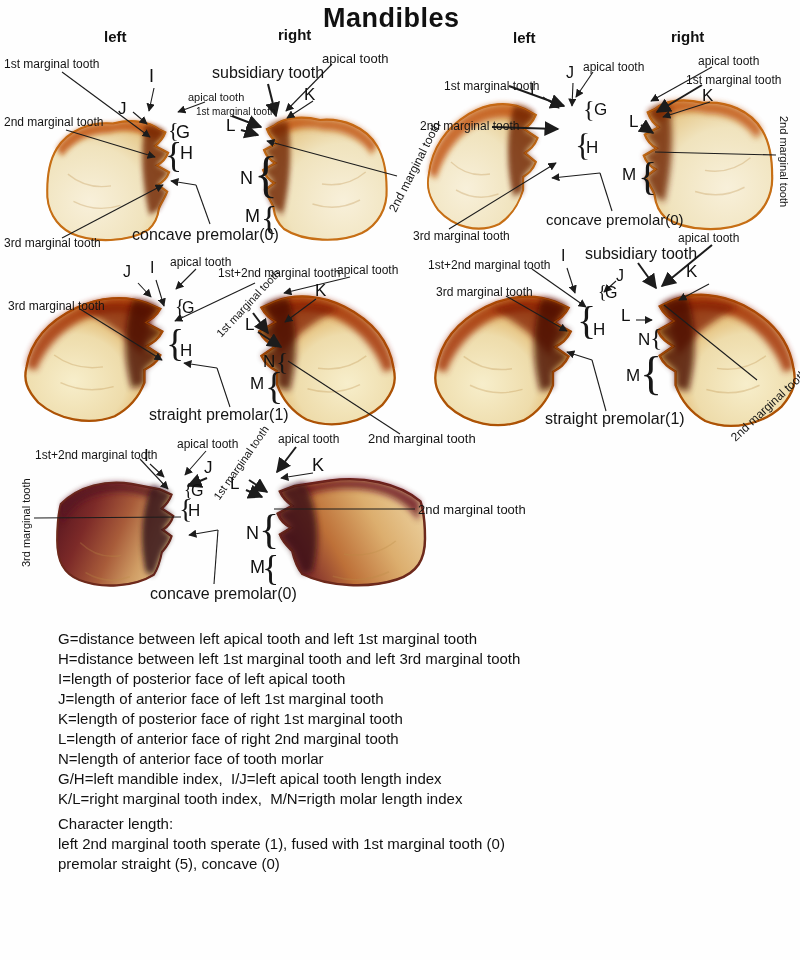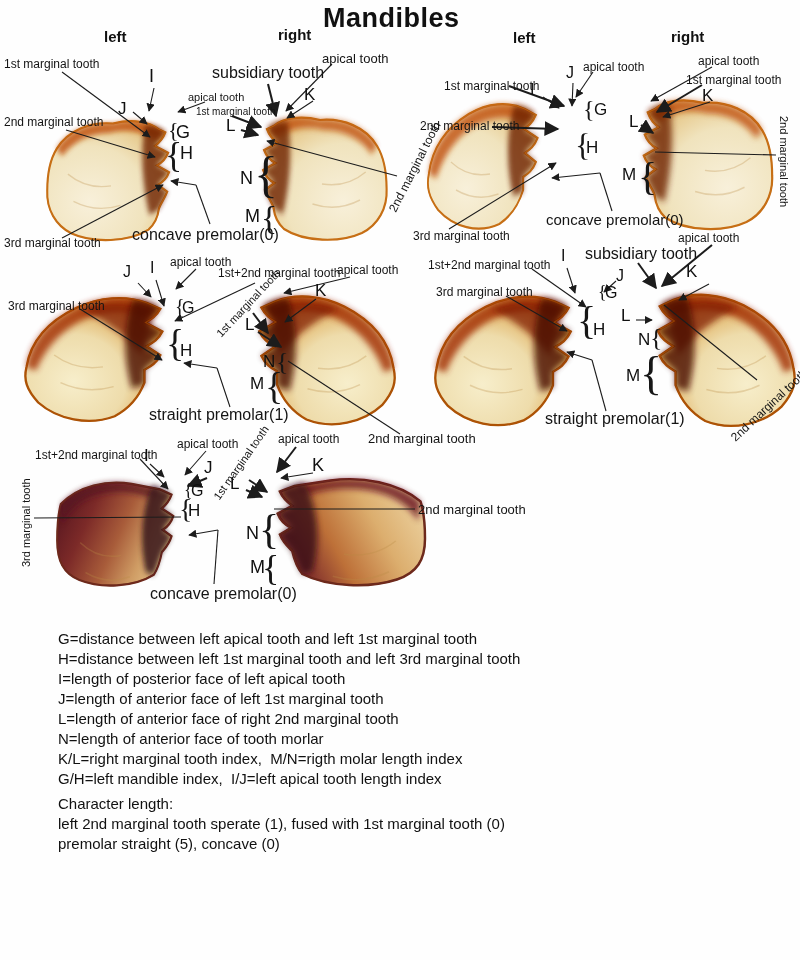--- a/index.html
+++ b/index.html
@@ -433,22 +433,23 @@
   <span class="brace" style="left:179px;top:495px;font-size:28px;line-height:28px;">{</span>
   <span class="brace" style="left:259px;top:508px;font-size:42px;line-height:42px;">{</span>
   <span class="brace" style="left:262px;top:550px;font-size:36px;line-height:36px;">{</span>
   <div class="abs cap" style="left:150px;top:585px;">concave premolar(0)</div>
 
   <div class="kb">
     <div>G=distance between left apical tooth and left 1st marginal tooth</div>
     <div>H=distance between left 1st marginal tooth and left 3rd marginal tooth</div>
     <div>I=length of posterior face of left apical tooth</div>
     <div>J=length of anterior face of left 1st marginal tooth</div>
+    <div>K=length of posterior face of right 1st marginal tooth</div>
     <div>L=length of anterior face of right 2nd marginal tooth</div>
     <div>N=length of anterior face of tooth morlar</div>
+    <div>G/H=left mandible index,  I/J=left apical tooth length index</div>
     <div>K/L=right marginal tooth index,  M/N=rigth molar length index</div>
-    <div>G/H=left mandible index,  I/J=left apical tooth length index</div>
     <div class="sec">Character length:</div>
     <div>left 2nd marginal tooth sperate (1), fused with 1st marginal tooth (0)</div>
     <div>premolar straight (5), concave (0)</div>
   </div>
 
 </div>
 
 </body></html>

